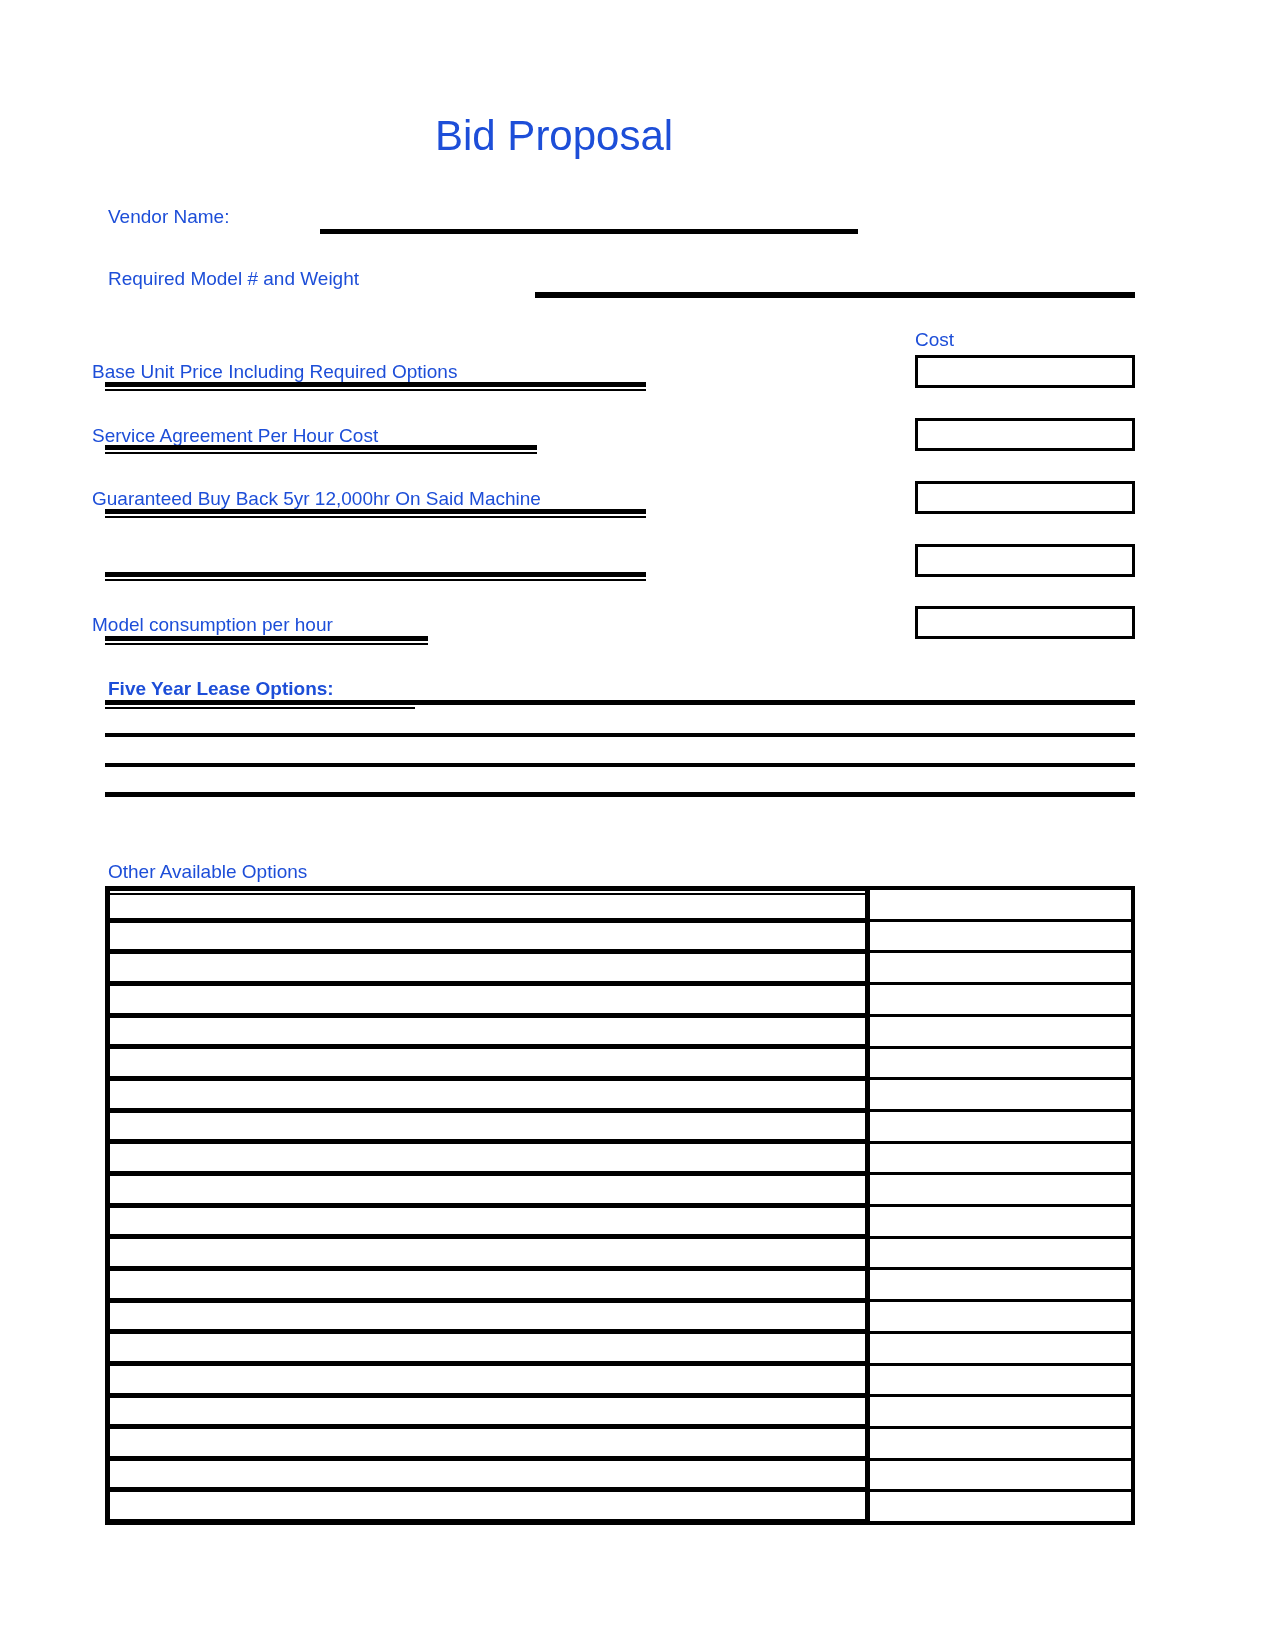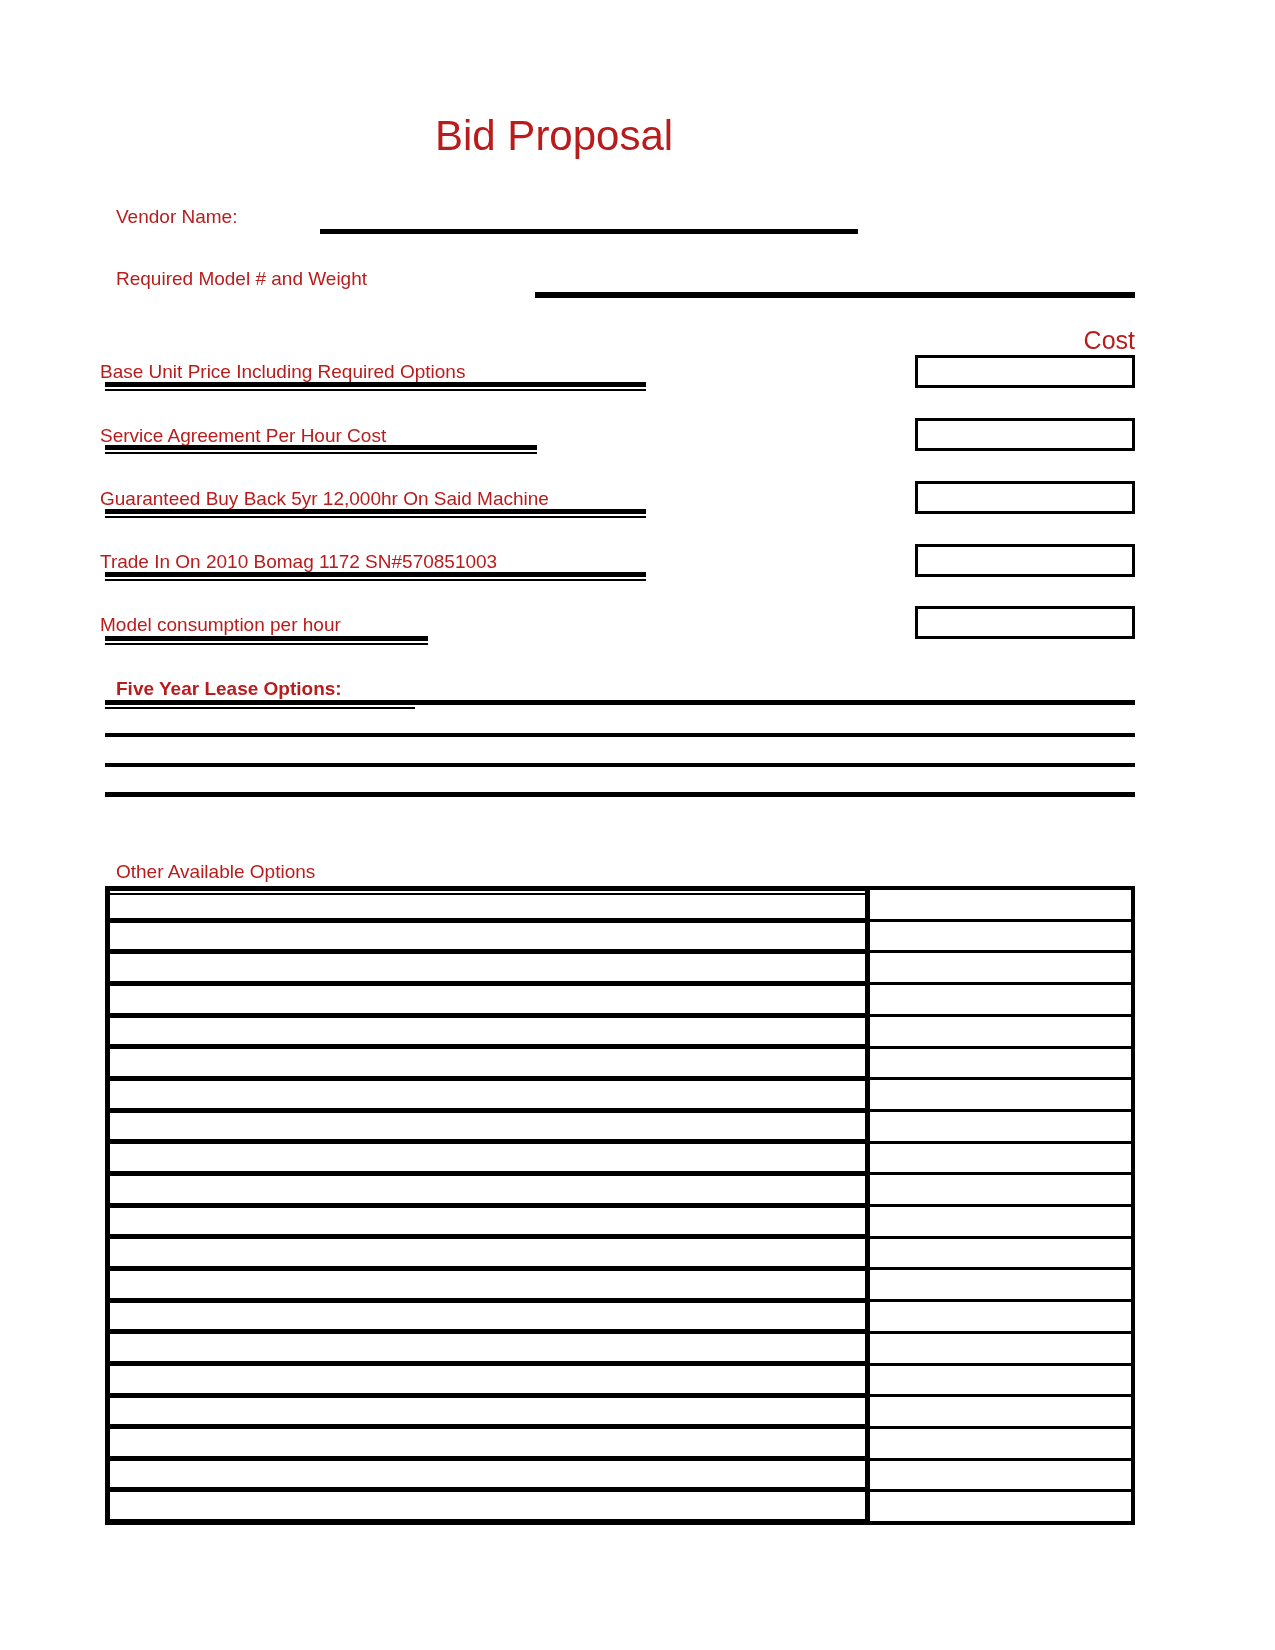--- a/index.html
+++ b/index.html
@@ -1,41 +1,41 @@
 <!DOCTYPE html>
 <html><head>
 <meta charset="utf-8">
 <style>
   * { margin:0; padding:0; box-sizing:border-box; }
   html,body { background:#e8e8e8; }
   .page {
     position:relative; width:1275px; height:1650px; margin:0 auto;
-    background:#ffffff; color:#b91c1c;
+    background:#ffffff; color:#1d4ed8;
     font-family:"Liberation Sans","DejaVu Sans",sans-serif;
     overflow:hidden;
   }
   .abs { position:absolute; }
 
   .title { left:435px; top:112px; font-size:42px; line-height:48px; letter-spacing:0px; }
 
-  .label { font-size:19px; line-height:24px; white-space:nowrap;margin-left:8px; }
+  .label { font-size:19px; line-height:24px; white-space:nowrap; }
 
   .fill-line { background:#000; }
 
   
   .dbl-rule { height:9px; border-top:5px solid #000; border-bottom:2px solid #000; background:transparent; }
 
   
   .vendor-label  { left:108px; top:205px; }
   .vendor-line   { left:320px; top:229px; width:538px; height:5px; }
   .machine-label { left:108px; top:267px; }
   .machine-line  { left:535px; top:292px; width:600px; height:6px; }
 
   
-  .cost-header { left:915px; top:328px; width:220px; text-align:right; font-size:25px; line-height:24px; }
+  .cost-header { left:915px; top:328px; width:220px; text-align:left; font-size:19px; line-height:24px; }
 
   
   .rlabel { left:92px; }
   .rl1 { top:360px; } .rl2 { top:424px; } .rl3 { top:487px; } .rl4 { top:550px; } .rl5 { top:613px; }
   .rule { left:105px; }
   .ru1 { top:382px; width:541px; }
   .ru2 { top:445px; width:432px; }
   .ru3 { top:509px; width:541px; }
   .ru4 { top:572px; width:541px; }
   .ru5 { top:636px; width:323px; }
@@ -90,21 +90,20 @@
   <div class="abs cost-box cb1"></div>
 
   <div class="abs label rlabel rl2">Service Agreement Per Hour Cost</div>
   <div class="abs dbl-rule rule ru2"></div>
   <div class="abs cost-box cb2"></div>
 
   <div class="abs label rlabel rl3">Guaranteed Buy Back 5yr 12,000hr On Said Machine</div>
   <div class="abs dbl-rule rule ru3"></div>
   <div class="abs cost-box cb3"></div>
 
-  <div class="abs label rlabel rl4">Trade In On 2010 Bomag 1172 SN#570851003</div>
   <div class="abs dbl-rule rule ru4"></div>
   <div class="abs cost-box cb4"></div>
 
   <div class="abs label rlabel rl5">Model consumption per hour</div>
   <div class="abs dbl-rule rule ru5"></div>
   <div class="abs cost-box cb5"></div>
 
   <div class="abs label lease-label">Five Year Lease Options:</div>
   <div class="abs dbl-rule lease-rule"></div>
   <div class="abs fill-line lease-line-a"></div>

